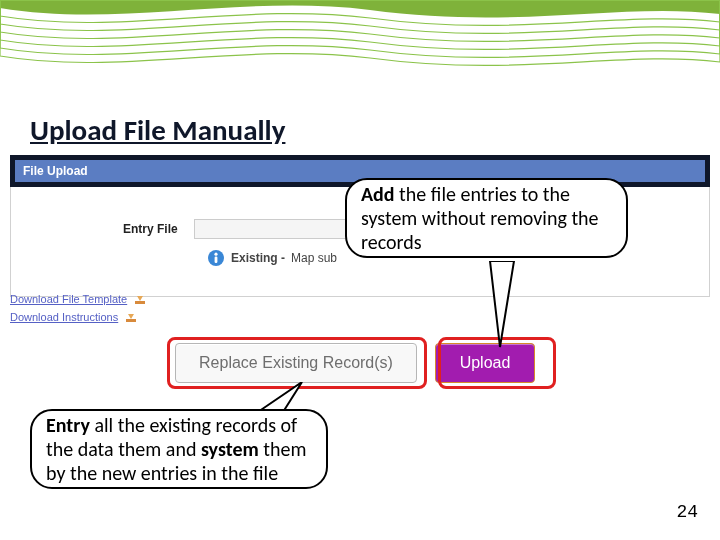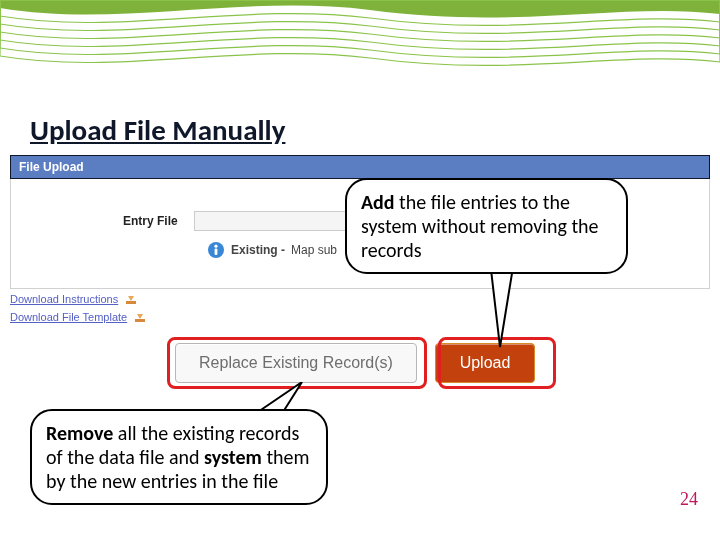--- a/index.html
+++ b/index.html
@@ -36,21 +36,21 @@
     left: 10px;
     width: 700px;
     z-index: 2;
   }
   .panel-titlebar {
     background: #5b7dc2;
     color: #ffffff;
     font-size: 12px;
     font-weight: 700;
     padding: 4px 8px;
-    border: 1px solid #0f172a;
+    border: 5px solid #0f172a;
   }
   .panel-body {
     background: #ffffff;
     border-left: 1px solid #d1d1d1;
     border-right: 1px solid #d1d1d1;
     border-bottom: 1px solid #d1d1d1;
     min-height: 110px;
     padding: 10px 8px 6px 8px;
     font-size: 11px;
   }
@@ -116,64 +116,64 @@
     padding: 10px 14px;
   }
   .btn-replace {
     background: #f8f8f8;
     border: 1px solid #b6b6b6;
     color: #6e6e6e;
     width: 242px; height: 40px;
     box-shadow: inset 0 1px 0 #fff;
   }
   .btn-upload {
-    background: #c2410c;
+    background: #a21caf;
     border: 1px solid #d68a29;
     color: #ffffff;
     width: 100px; height: 40px;
     box-shadow: inset 0 1px 0 rgba(255,255,255,.4);
   }
   .highlight-box {
     position:absolute;
     border: 3px solid #e02020;
     border-radius: 8px;
     z-index:4;
     pointer-events:none;
   }
   .hb-replace { top: 337px; left: 167px; width: 260px; height: 52px; }
   .hb-upload  { top: 337px; left: 438px; width: 118px; height: 52px; }
   .callout {
     position:absolute;
     background:#ffffff;
     border: 2px solid #000;
     border-radius: 22px;
-    padding: 10px 14px;
+    padding: 2px 14px;
     font-family: Calibri, Arial, sans-serif;
     font-size: 20px;
     line-height: 1.2;
     z-index:6;
   }
   .callout b { font-weight:700; }
   .co-add {
     top: 178px; left: 345px; width: 283px;
   }
   .co-remove {
     top: 409px; left: 30px; width: 298px;
   }
   .tail {
     position:absolute;
     z-index:5;
   }
   .page-num {
     position:absolute;
-    bottom: 30px; right: 22px;
-    font-family: Liberation Serif, serif;
+    bottom: 18px; right: 22px;
+    font-family: Liberation Mono, monospace;
     font-size: 18px;
     z-index:2;
-    color:#be185d;
+    color:#000000;
   }
 </style>
 </head>
 <body>
 
 <svg class="header-wave" viewBox="0 0 720 82" preserveAspectRatio="none">
   <path d="M0 8 C 120 28, 240 -6, 370 10 C 520 30, 620 2, 720 14 L720 0 L0 0 Z" fill="#7FB23A"></path>
   <path d="M0 16 C 120 36, 240 2, 370 18 C 520 38, 620 10, 720 22 L720 0 L0 0 Z" fill="none" stroke="#8BC34A" stroke-width="1.2"></path>
   <path d="M0 24 C 120 44, 240 10, 370 26 C 520 46, 620 18, 720 30 L720 0 L0 0 Z" fill="none" stroke="#8BC34A" stroke-width="1.2"></path>
   <path d="M0 32 C 120 52, 240 18, 370 34 C 520 54, 620 26, 720 38 L720 0 L0 0 Z" fill="none" stroke="#8BC34A" stroke-width="1.2"></path>
@@ -199,33 +199,33 @@
         <rect x="7.6" y="7.6" width="2.8" height="6.4" rx="1.2" fill="#fff"></rect>
       </svg>
       <span style="font-weight:700;">Existing - </span>
       <span>Map sub</span>
     </div>
   </div>
 </div>
 
 <div class="links">
   <div class="link-row">
+    <span class="lbl">Download File Template</span>
+    <svg class="dl-icon" viewBox="0 0 14 14">
+      <rect x="2" y="9" width="10" height="3" fill="#d88a3c"></rect>
+      <path d="M4 4 H10 L7 9 Z" fill="#e7a856"></path>
+    </svg>
+  </div>
+  <div class="link-row">
     <span class="lbl">Download Instructions</span>
     <svg class="dl-icon" viewBox="0 0 14 14">
       <rect x="2" y="9" width="10" height="3" fill="#d88a3c"></rect>
       <path d="M4 4 H10 L7 9 Z" fill="#e7a856"></path>
     </svg>
   </div>
-  <div class="link-row">
-    <span class="lbl">Download File Template</span>
-    <svg class="dl-icon" viewBox="0 0 14 14">
-      <rect x="2" y="9" width="10" height="3" fill="#d88a3c"></rect>
-      <path d="M4 4 H10 L7 9 Z" fill="#e7a856"></path>
-    </svg>
-  </div>
 </div>
 
 <div class="button-row">
   <div class="btn btn-replace">Replace Existing Record(s)</div>
   <div class="btn btn-upload">Upload</div>
 </div>
 
 <div class="highlight-box hb-replace"></div>
 <div class="highlight-box hb-upload"></div>
 
@@ -234,16 +234,16 @@
 </svg>
 <svg class="tail" style="left:248px; top:382px;" width="70" height="40" viewBox="0 0 70 40">
   <polygon points="54,0 4,34 30,38" fill="#ffffff" stroke="#000" stroke-width="2"></polygon>
 </svg>
 
 <div class="callout co-add">
   <b>Add</b><span> the file entries to the system without removing the records</span>
 </div>
 
 <div class="callout co-remove">
-  <b>Remove</b><span> all the existing records of the data file and </span><b>system</b><span> them by the new entries in the file</span>
+  <b>Entry</b><span> all the existing records of the data them and </span><b>system</b><span> them by the new entries in the file</span>
 </div>
 
 <div class="page-num">24</div>
 
 </body></html>

